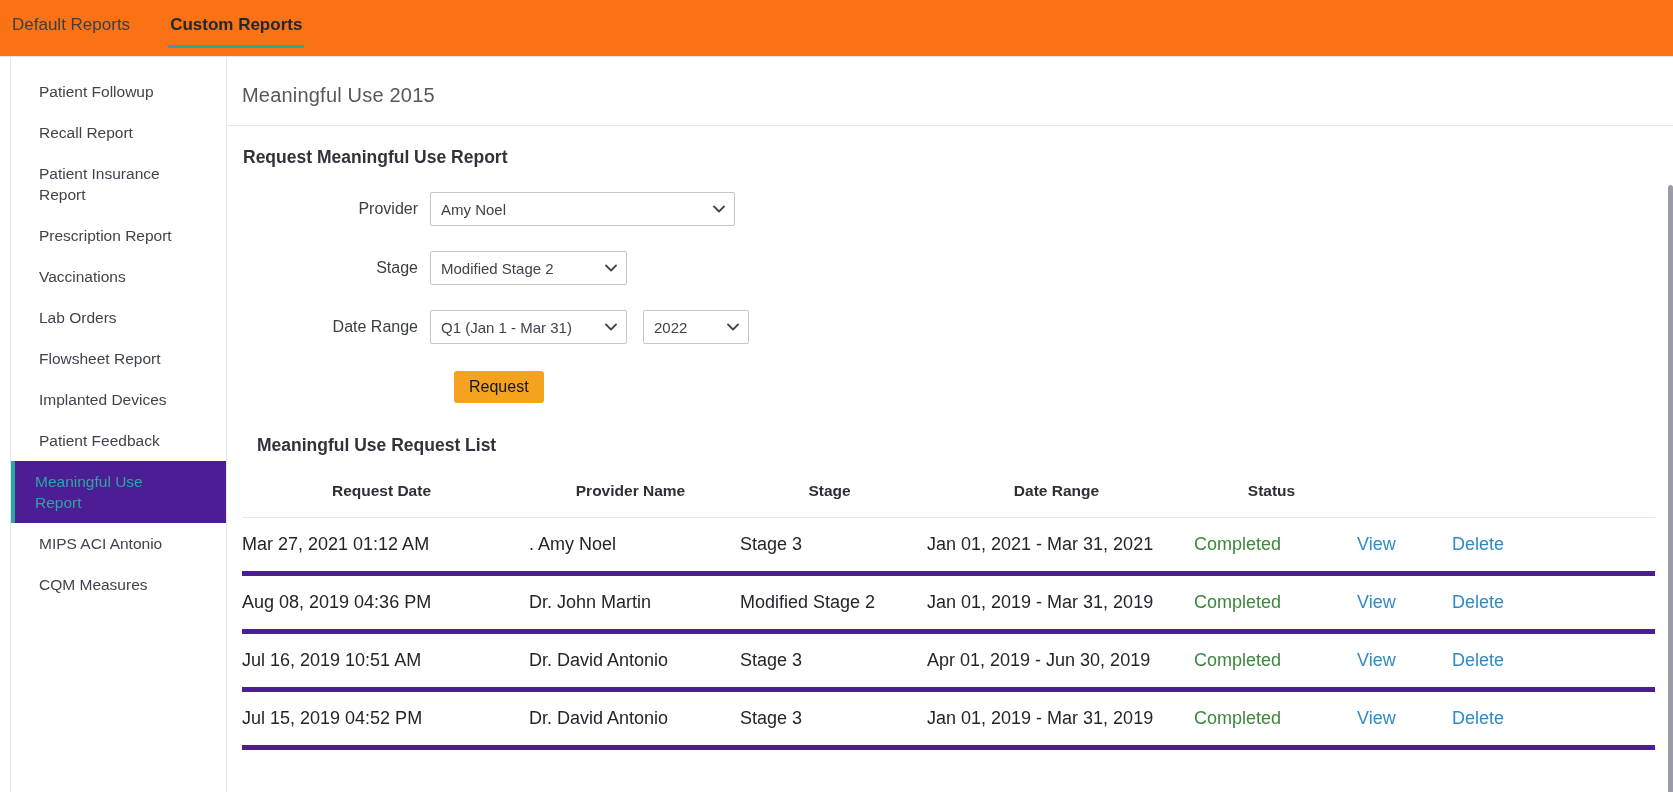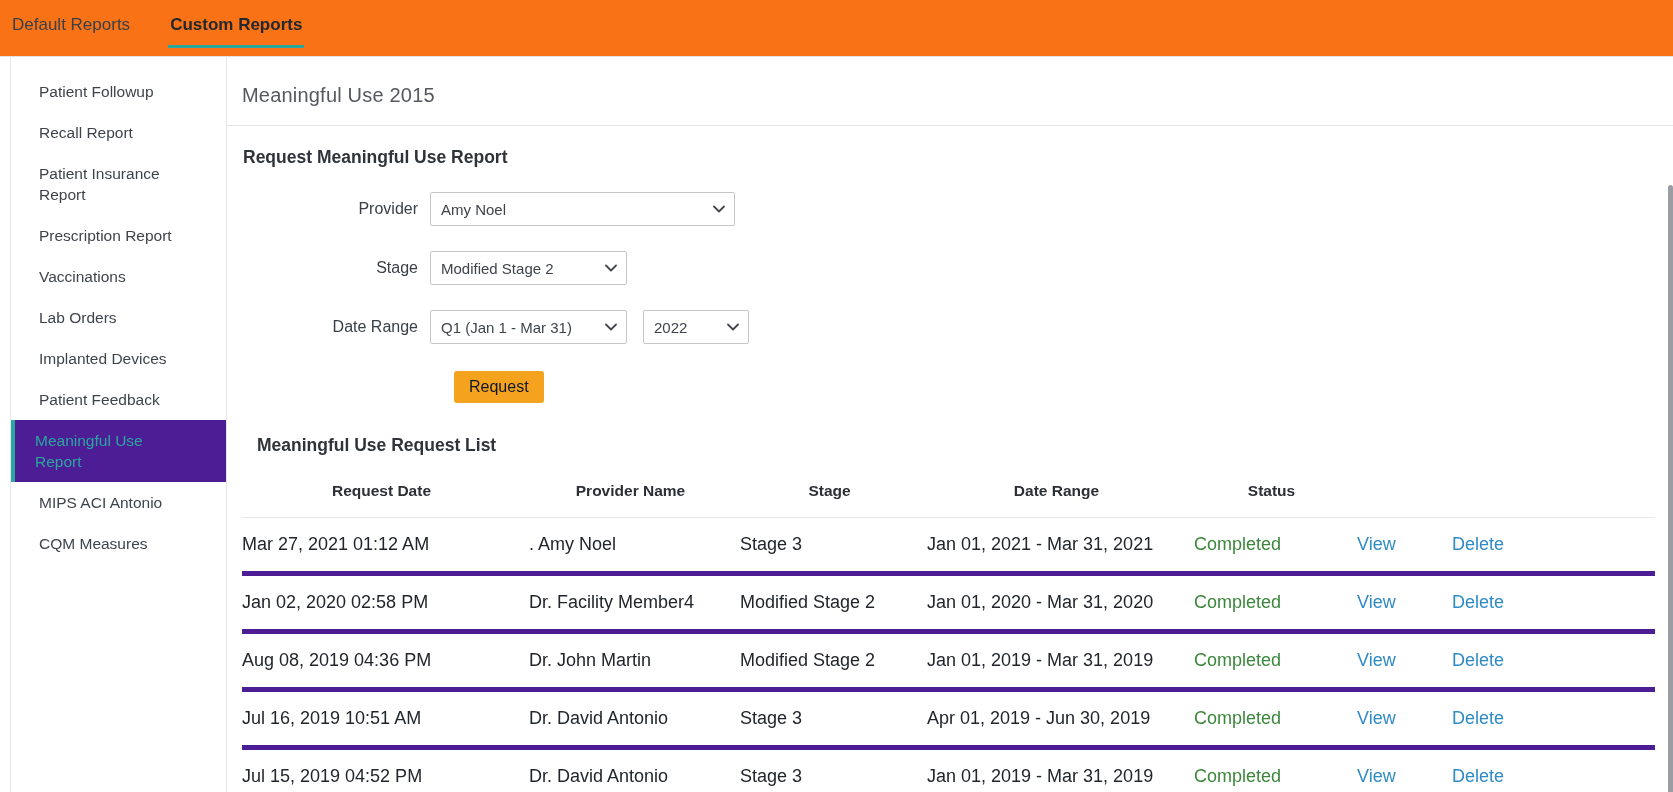--- a/index.html
+++ b/index.html
@@ -66,20 +66,21 @@
 
 <div class="page-body">
 
   <div class="sidebar">
       <div class="side-item">Patient Followup</div>
       <div class="side-item">Recall Report</div>
       <div class="side-item">Patient Insurance Report</div>
       <div class="side-item">Prescription Report</div>
       <div class="side-item">Vaccinations</div>
       <div class="side-item">Lab Orders</div>
+      <div class="side-item">Flowsheet Report</div>
       <div class="side-item">Implanted Devices</div>
       <div class="side-item">Patient Feedback</div>
       <div class="side-item selected">Meaningful Use Report</div>
       <div class="side-item">MIPS ACI Antonio</div>
       <div class="side-item">CQM Measures</div>
     </div>
 
   <div class="main">
     <div class="title-bar">
       <div class="page-title">Meaningful Use 2015</div>
@@ -160,29 +161,20 @@
           <tr>
     <td>Mar 27, 2021 01:12 AM</td>
     <td>. Amy Noel</td>
     <td>Stage 3</td>
     <td>Jan 01, 2021 - Mar 31, 2021</td>
     <td class="status">Completed</td>
     <td><a class="tbl-link">View</a></td>
     <td><a class="tbl-link">Delete</a></td>
   </tr>
           <tr>
-    <td>Jan 02, 2020 02:58 PM</td>
-    <td>Dr. Facility Member4</td>
-    <td>Modified Stage 2</td>
-    <td>Jan 01, 2020 - Mar 31, 2020</td>
-    <td class="status">Completed</td>
-    <td><a class="tbl-link">View</a></td>
-    <td><a class="tbl-link">Delete</a></td>
-  </tr>
-          <tr>
     <td>Aug 08, 2019 04:36 PM</td>
     <td>Dr. John Martin</td>
     <td>Modified Stage 2</td>
     <td>Jan 01, 2019 - Mar 31, 2019</td>
     <td class="status">Completed</td>
     <td><a class="tbl-link">View</a></td>
     <td><a class="tbl-link">Delete</a></td>
   </tr>
           <tr>
     <td>Jul 16, 2019 10:51 AM</td>

